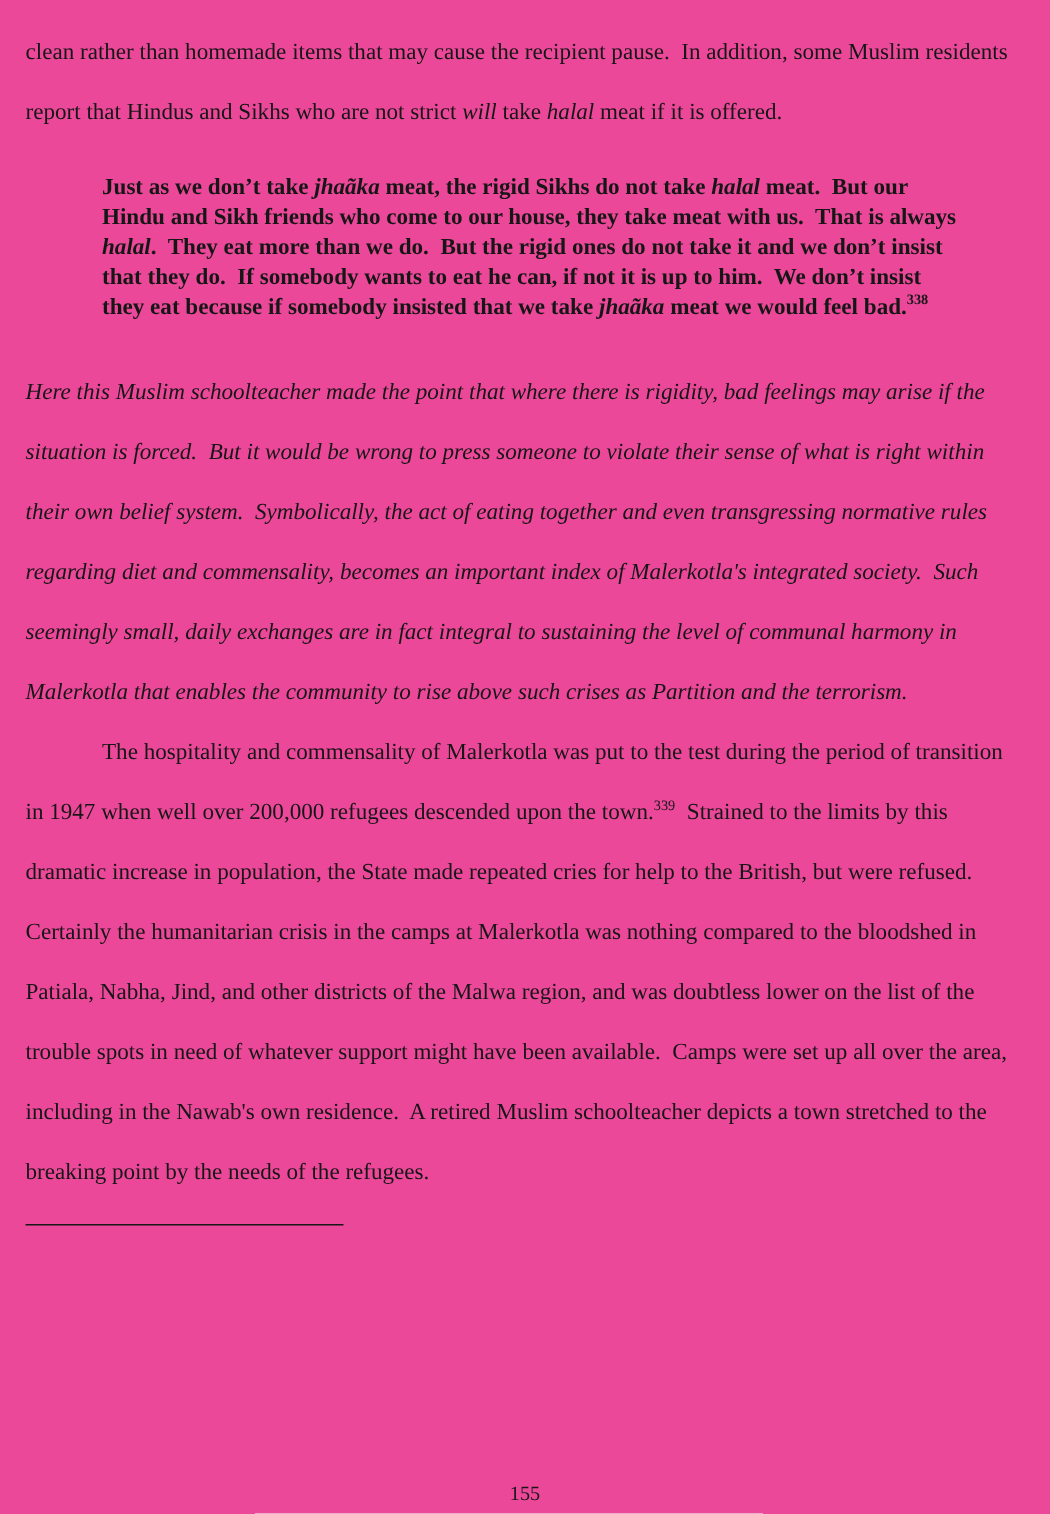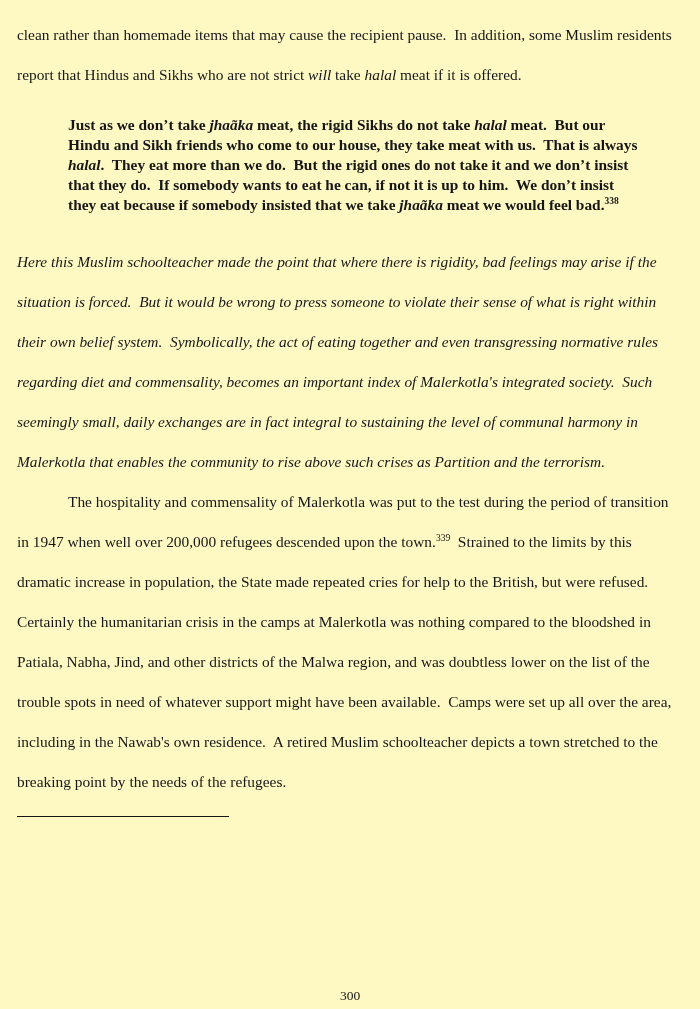--- a/index.html
+++ b/index.html
@@ -2,21 +2,21 @@
 <html><head>
 <meta charset="utf-8">
 <style>
   * { margin: 0; padding: 0; box-sizing: border-box; }
   html, body { background: #fafafa; }
   .page {
     position: relative;
     width: 700px;
     height: 1009px;
     margin: 0 auto;
-    background: #fef9c3;
+    background: #ec4899;
     color: #161616;
     font-family: "Liberation Serif", "DejaVu Serif", serif;
     font-size: 15.4px;
     padding: 15px 17px 0 17px;
     overflow: hidden;
   }
   .body-para {
     line-height: 40px;
     white-space: pre-wrap;
     text-align: left;
@@ -71,15 +71,15 @@
   <p class="body-para para-2"><span>Here this Muslim schoolteacher made the point that where there is rigidity, bad feelings may arise if the situation is forced.  But it would be wrong to press someone to violate their sense of what is right within their own belief system.  Symbolically, the act of eating together and even transgressing normative rules regarding diet and commensality, becomes an important index of Malerkotla's integrated society.  Such seemingly small, daily exchanges are in fact integral to sustaining the level of communal harmony in Malerkotla that enables the community to rise above such crises as Partition and the terrorism.</span></p>
 
   <p class="body-para para-3"><span>The hospitality and commensality of Malerkotla was put to the test during the period of transition in 1947 when well over 200,000 refugees descended upon the town.</span><sup>339</sup><span>  Strained to the limits by this dramatic increase in population, the State made repeated cries for help to the British, but were refused.  Certainly the humanitarian crisis in the camps at Malerkotla was nothing compared to the bloodshed in Patiala, Nabha, Jind, and other districts of the Malwa region, and was doubtless lower on the list of the trouble spots in need of whatever support might have been available.  Camps were set up all over the area, including in the Nawab's own residence.  A retired Muslim schoolteacher depicts a town stretched to the breaking point by the needs of the refugees.</span></p>
 
   <div class="footnotes">
     <div class="fn-rule"></div>
     <div class="fn-list">
     </div>
   </div>
 
-  <div class="page-number">300</div>
+  <div class="page-number">155</div>
 
 </div>
 
 </body></html>

